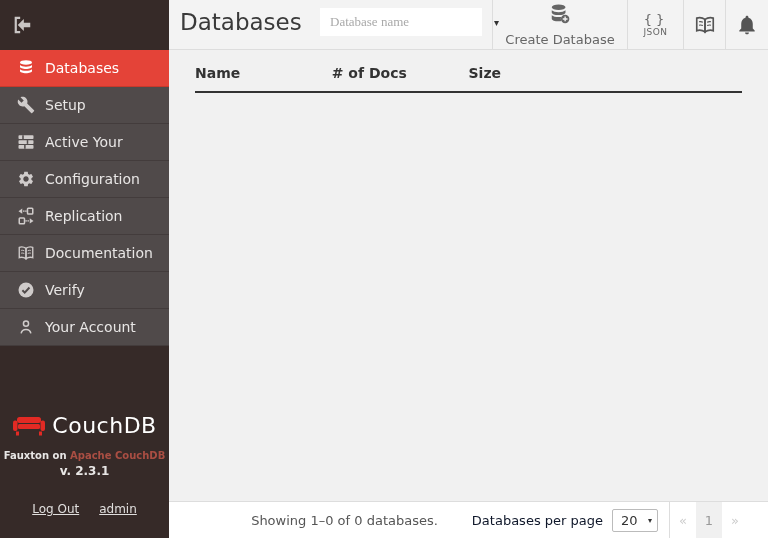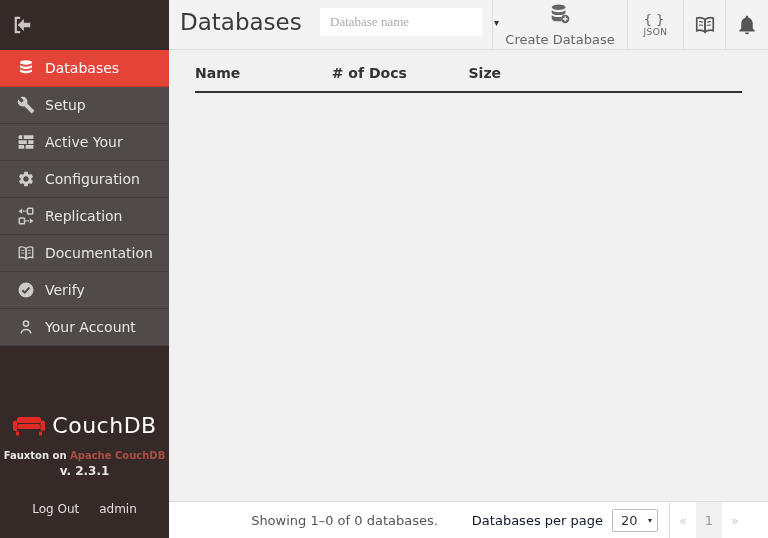--- a/index.html
+++ b/index.html
@@ -26,21 +26,21 @@
   .nav-item .ic svg{width:18px;height:18px;display:block;}
   .nav-item.active{background:var(--accent-red);border-bottom:1px solid #C8392B;color:#FFFFFF;}
   .nav-item.active .ic{color:#FFFFFF;}
   .sb-bottom{flex:1;background:var(--sidebar-dark-bg);display:flex;flex-direction:column;justify-content:flex-end;align-items:center;padding-bottom:22px;}
   .logo-row{display:flex;align-items:center;margin-bottom:12px;}
   .logo-row svg{width:34px;height:24px;margin-right:6px;}
   .logo-text{color:#FFFFFF;font-size:22px;letter-spacing:.5px;}
   .fauxton-line{font-size:10px;color:#E8E6E5;font-weight:bold;}
   .fauxton-line .lnk{color:var(--link-red);cursor:pointer;}
   .version-line{font-size:12px;color:#E8E6E5;font-weight:bold;margin-top:3px;}
-  .sb-links{margin-top:24px;display:flex;gap:20px;font-size:12px;color:#E0DEDD;}
+  .sb-links{margin-top:24px;display:flex;gap:20px;font-size:12px;color:#E0DEDD;text-decoration:underline;}
   .sb-links span{cursor:pointer;}
 
   
   .main{position:absolute;left:169px;top:0;right:0;bottom:0;display:flex;flex-direction:column;background:var(--content-bg);}
   .topbar{height:50px;flex:0 0 50px;background:var(--topbar-bg);border-bottom:1px solid #DDDDDD;position:relative;}
   .page-title{position:absolute;left:11px;top:9px;font-size:23px;color:#3A3A3A;}
   .search-box{position:absolute;left:151px;top:8px;width:162px;height:28px;background:#FFFFFF;display:flex;align-items:center;}
   .search-box input{flex:1;border:none;outline:none;background:transparent;font-size:13px;color:#333;padding:0 4px 0 10px;font-family:Liberation Serif, serif;}
   .search-box input::placeholder{color:#A9A9A9;}
   .search-caret{width:22px;border:none;background:transparent;color:#333;font-size:10px;cursor:pointer;}

